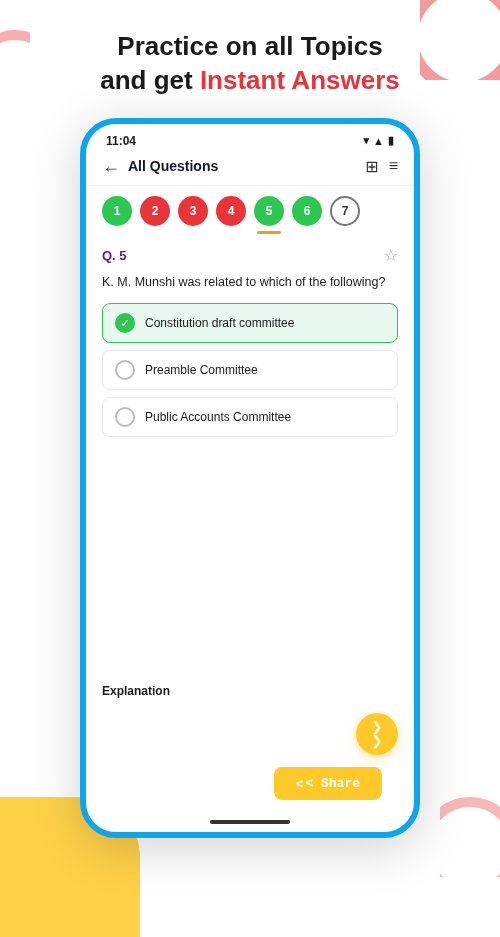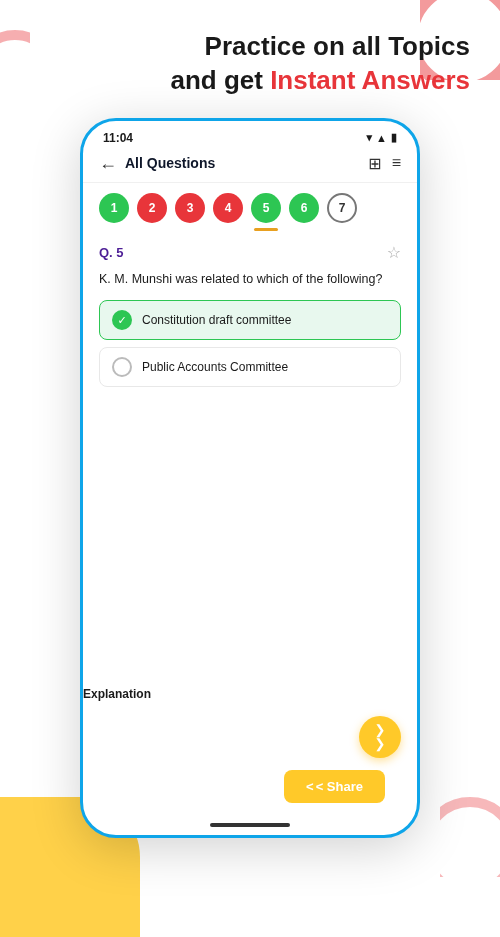--- a/index.html
+++ b/index.html
@@ -66,21 +66,21 @@
       position: absolute;
       bottom: -20px; right: -20px;
       width: 80px; height: 80px;
       border: 10px solid #e8353a;
       border-radius: 50%;
       opacity: 0.35;
     }
 
     
     .header-section {
-      text-align: right;
+      text-align: center;
       padding: 30px 30px 20px;
       position: relative;
       z-index: 1;
     }
     .header-title {
       font-size: 26px;
       font-weight: 800;
       color: #1a1a1a;
       line-height: 1.3;
     }
@@ -91,21 +91,21 @@
     
     .phone-mockup {
       position: relative;
       z-index: 2;
       margin: 0 auto;
       width: 340px;
       height: 720px;
       background: #ffffff;
       border-radius: 36px;
       box-shadow: 0 10px 50px rgba(0,0,0,0.18);
-      border: 3px solid #0ea5e9;
+      border: 6px solid #0ea5e9;
       overflow: hidden;
       display: flex;
       flex-direction: column;
     }
 
     
     .status-bar {
       display: flex;
       justify-content: space-between;
       align-items: center;
@@ -264,21 +264,21 @@
       width: 20px;
       height: 20px;
       border-radius: 50%;
       border: 2px solid #bbb;
       background: #fff;
       flex-shrink: 0;
     }
 
     
     .explanation-section {
-      padding: 8px 0 6px;
+      padding: 8px 16px 6px;
     }
     .explanation-label {
       font-size: 12px;
       font-weight: 700;
       color: #1a1a1a;
     }
 
     
     .bottom-area {
       padding: 8px 16px 12px;
@@ -392,20 +392,24 @@
     </div>
     <div class="question-text">K. M. Munshi was related to which of the following?</div>
 
     <div class="options-list">
 
       <div class="option-item correct">
         <div class="option-check">✓</div>
         <span>Constitution draft committee</span>
       </div>
 
+      <div class="option-item">
+        <div class="option-radio"></div>
+        <span>Preamble Committee</span>
+      </div>
 
       <div class="option-item">
         <div class="option-radio"></div>
         <span>Public Accounts Committee</span>
       </div>
 
 
     </div>
   </div>
 
@@ -418,19 +422,19 @@
       <span style="font-size:13px; line-height:1; display:flex; flex-direction:column; align-items:center; gap:1px;">
         <span>❯</span>
           <span>❯</span>
       </span>
     </div>
   </div>
 
   <div style="display:flex; justify-content:flex-end; padding: 0 16px 6px;">
     <div class="share-button">
       <span>&lt;</span>
-      <span style="margin-left:-4px;">&lt; Share</span>
+      <span style="margin-left:-4px;font-family:Liberation Mono, monospace;">&lt; Share</span>
     </div>
   </div>
 
   <div class="home-indicator"></div>
 
 </div>
 
 </body></html>

